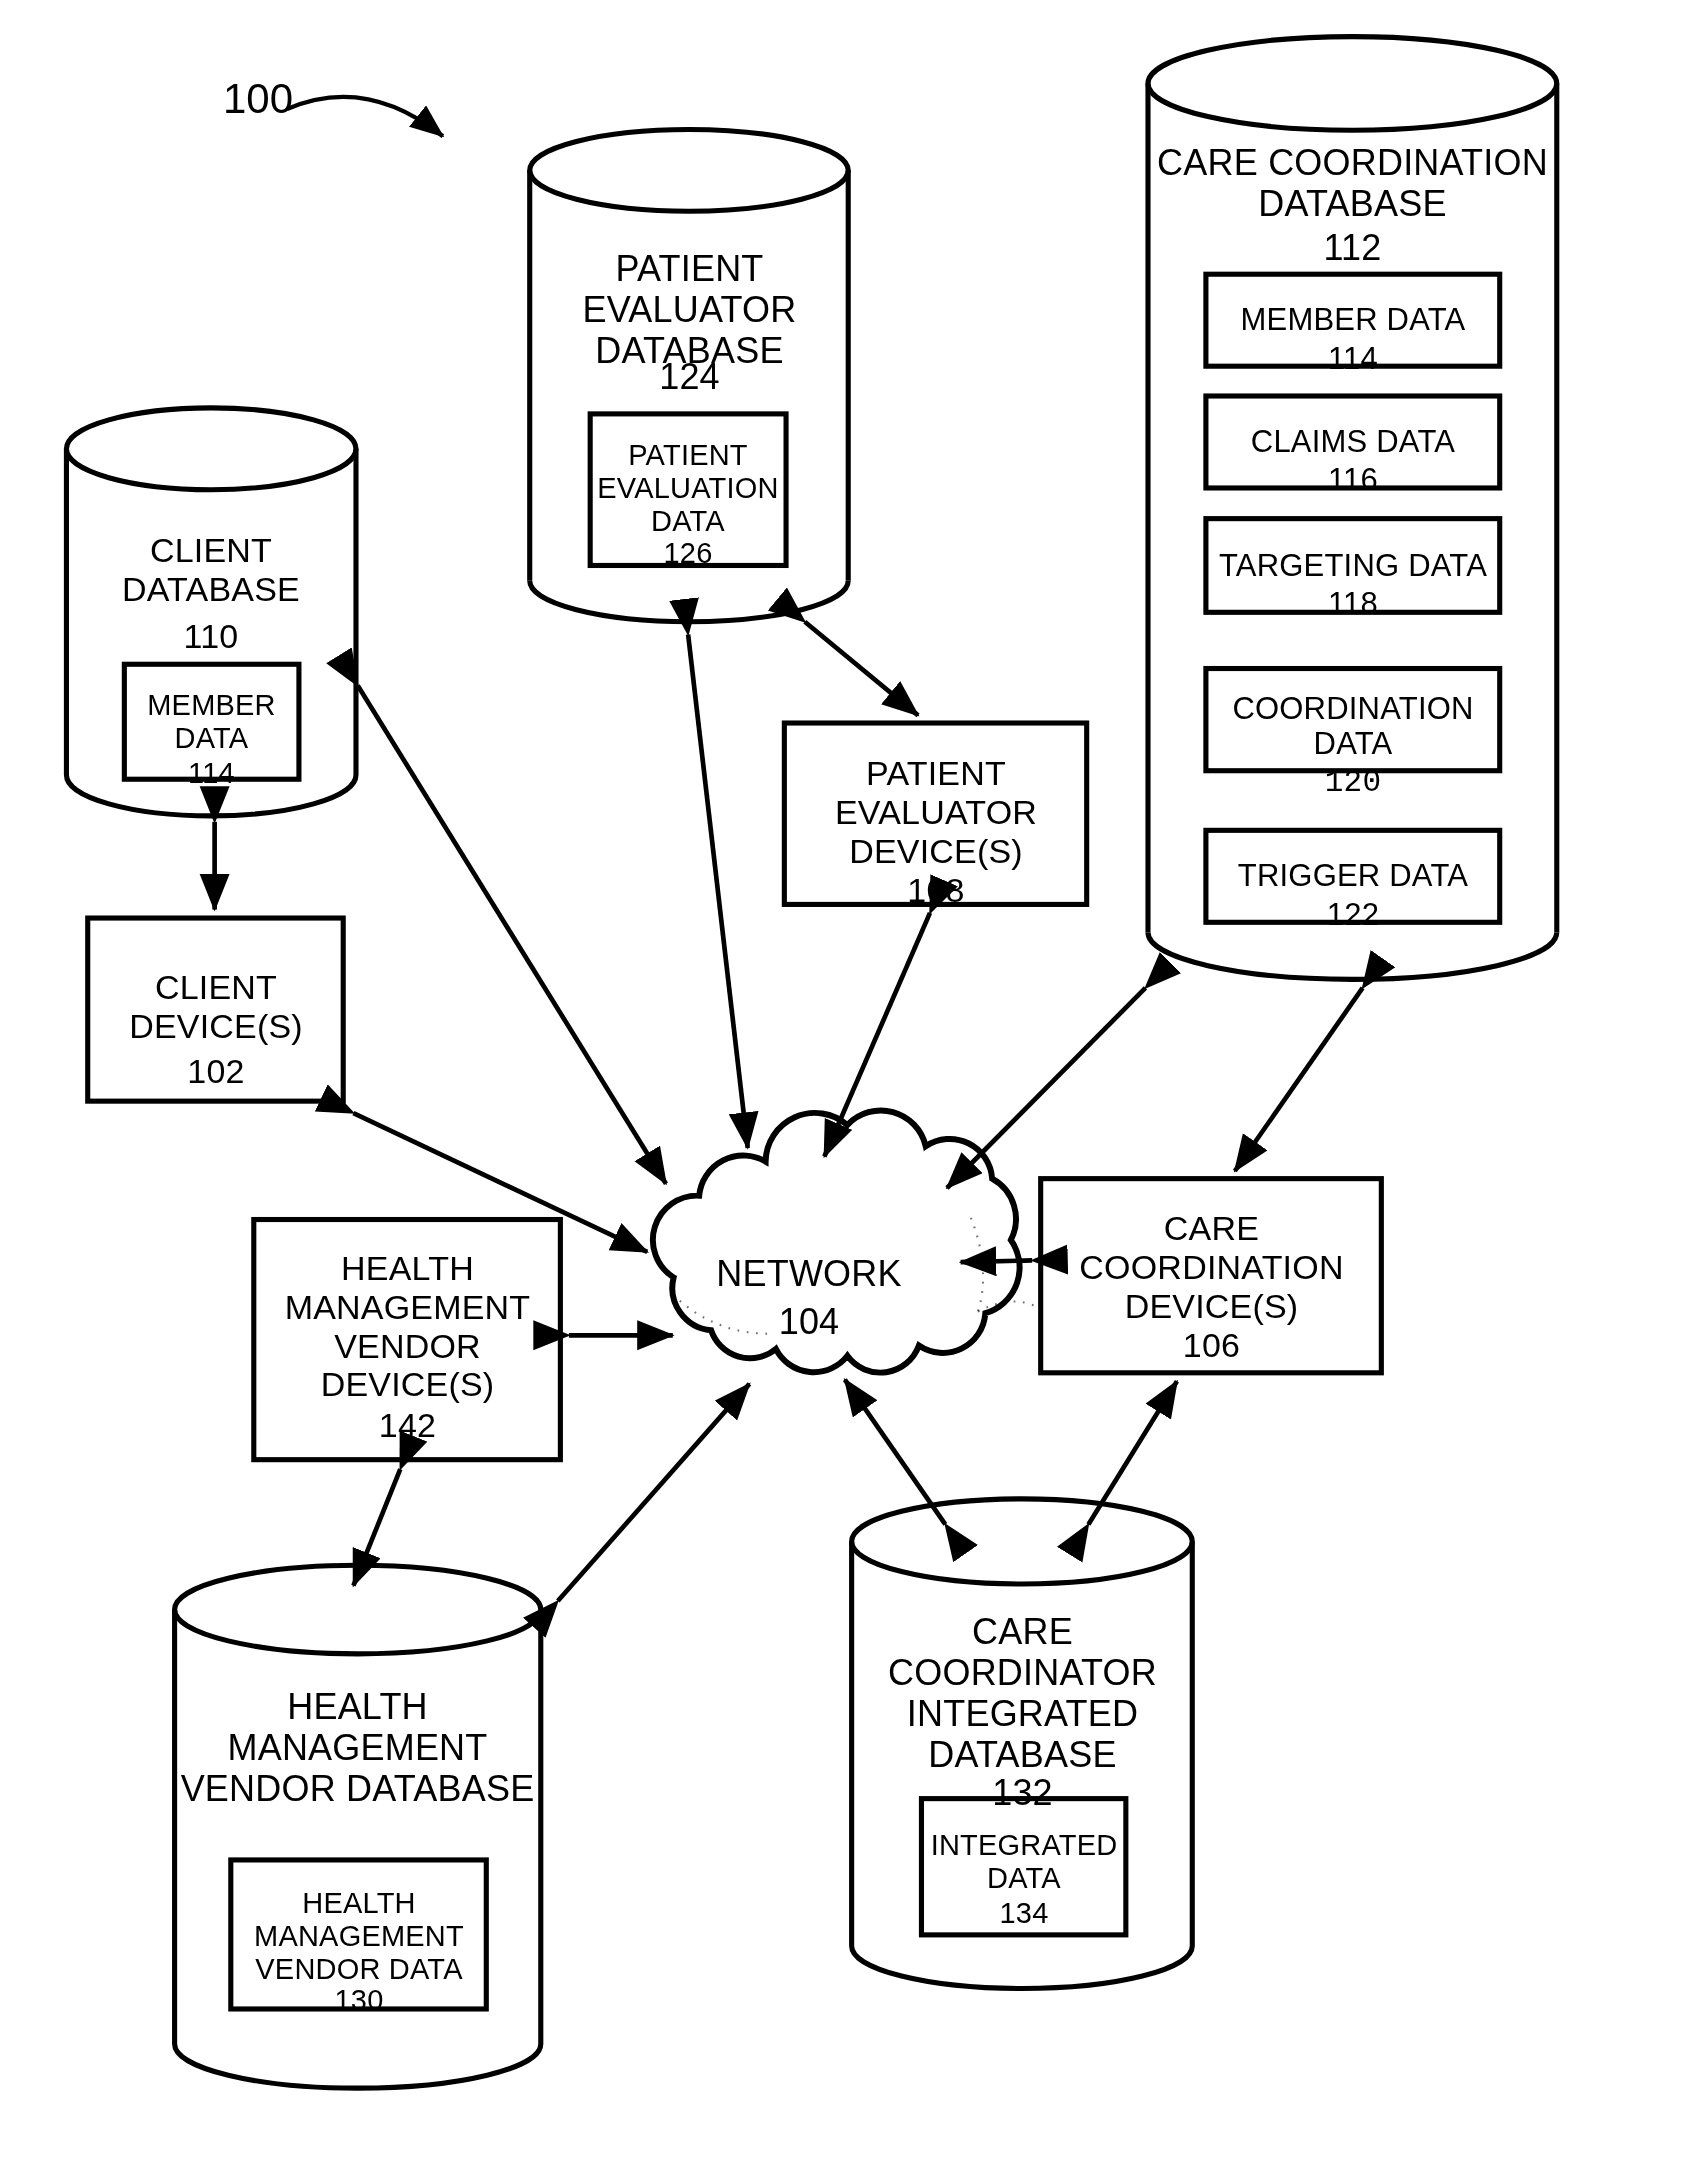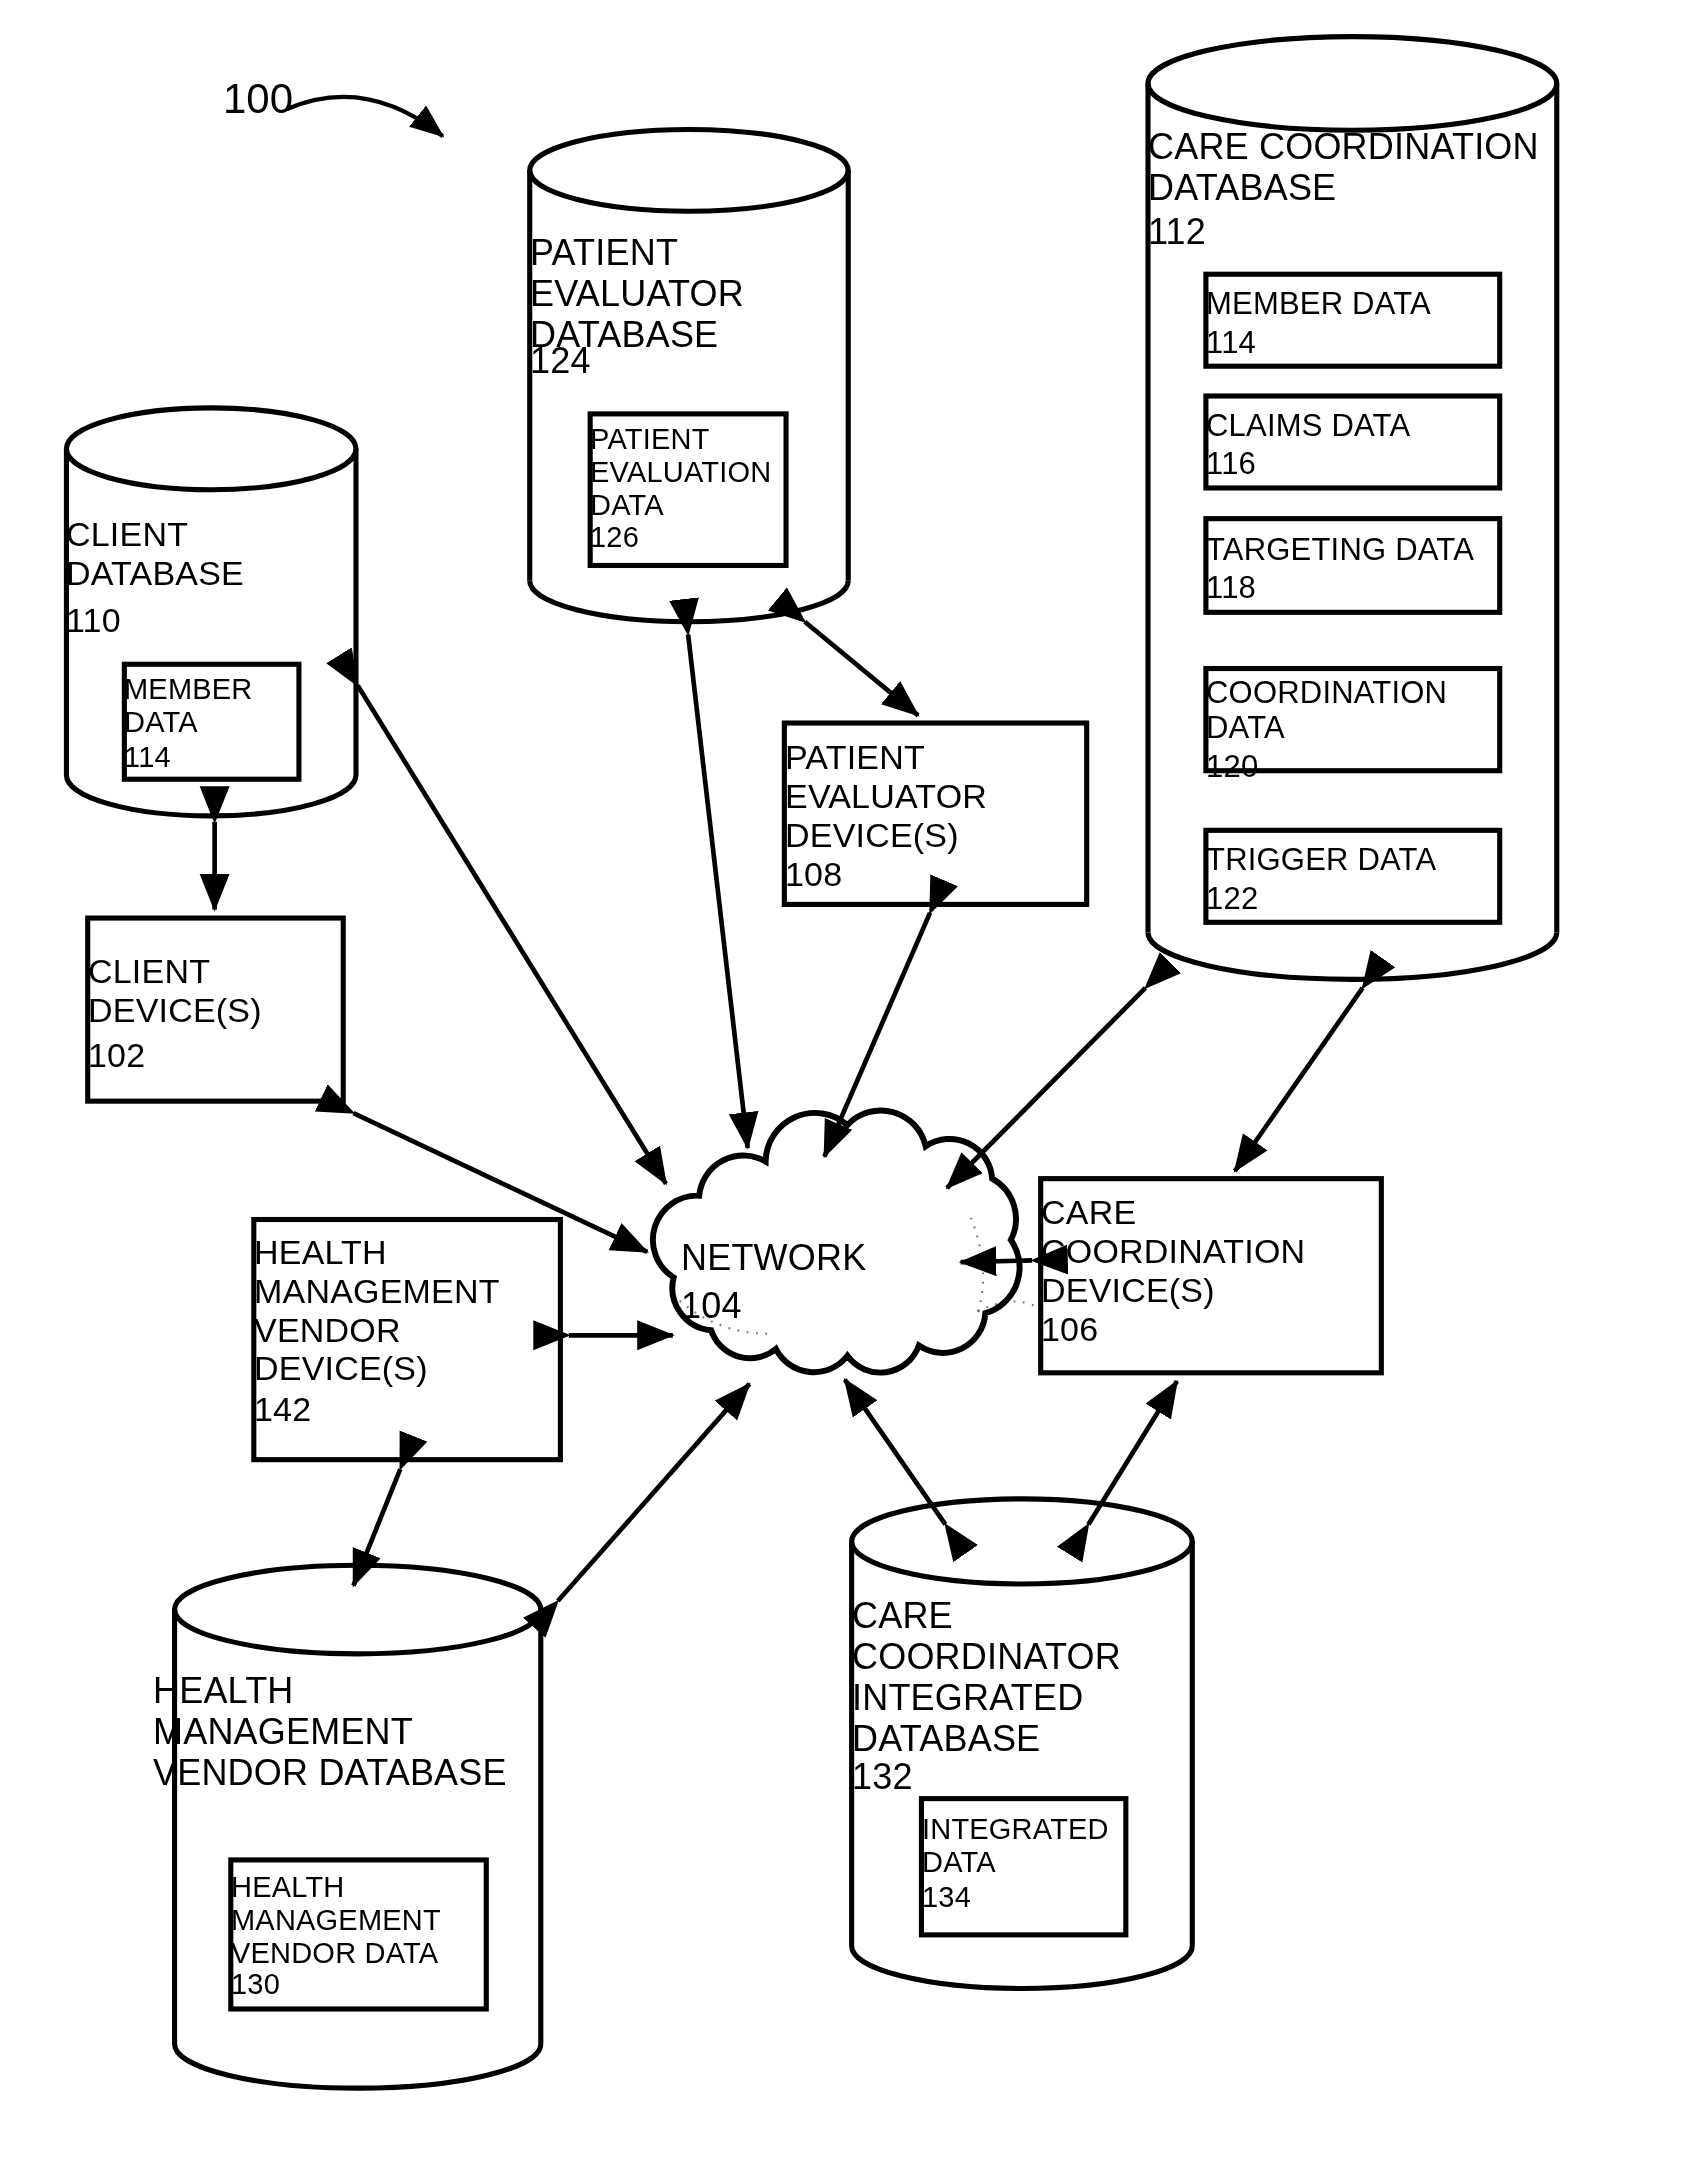--- a/index.html
+++ b/index.html
@@ -17,25 +17,26 @@
   }
   svg.layer {
     position: absolute;
     top: 0; left: 0;
     width: 1699px;
     height: 2181px;
     pointer-events: none;
   }
   .node-text {
     position: absolute;
-    text-align: left;
+    text-align: center;
     color: #000000;
     line-height: 1.14;
     white-space: pre-line;
     letter-spacing: 0.2px;
+    margin-top: 16px;
   }
   .fig-num {
     position: absolute;
     font-size: 42px;
     color: #000;
     font-family: "Liberation Sans", sans-serif;
   }
   .t34 { font-size: 29px; }
   .t36 { font-size: 31px; }
   .t40 { font-size: 34px; }
@@ -195,21 +196,21 @@
   <div class="node-text t36" style="left:1206px; top:325px; width:294px;">114</div>
 
   <div class="node-text t36" style="left:1206px; top:408px; width:294px;">CLAIMS DATA</div>
   <div class="node-text t36" style="left:1206px; top:446px; width:294px;">116</div>
 
   <div class="node-text t36" style="left:1206px; top:532px; width:294px;">TARGETING DATA</div>
   <div class="node-text t36" style="left:1206px; top:570px; width:294px;">118</div>
 
   <div class="node-text t36" style="left:1206px; top:675px; width:294px;">COORDINATION
 DATA</div>
-  <div class="node-text t36" style="left:1206px; top:749px; width:294px;">120</div>
+  <div class="node-text t36" style="left:1206px; top:749px; width:294px;font-family:Liberation Mono, monospace;">120</div>
 
   <div class="node-text t36" style="left:1206px; top:842px; width:294px;">TRIGGER DATA</div>
   <div class="node-text t36" style="left:1206px; top:881px; width:294px;">122</div>
 
   <div class="node-text t40" style="left:1041px; top:1193px; width:341px;">CARE
 COORDINATION
 DEVICE(S)</div>
   <div class="node-text t40" style="left:1041px; top:1310px; width:341px;">106</div>
 
   <div class="node-text t42" style="left:681px; top:1237px; width:256px;">NETWORK</div>

